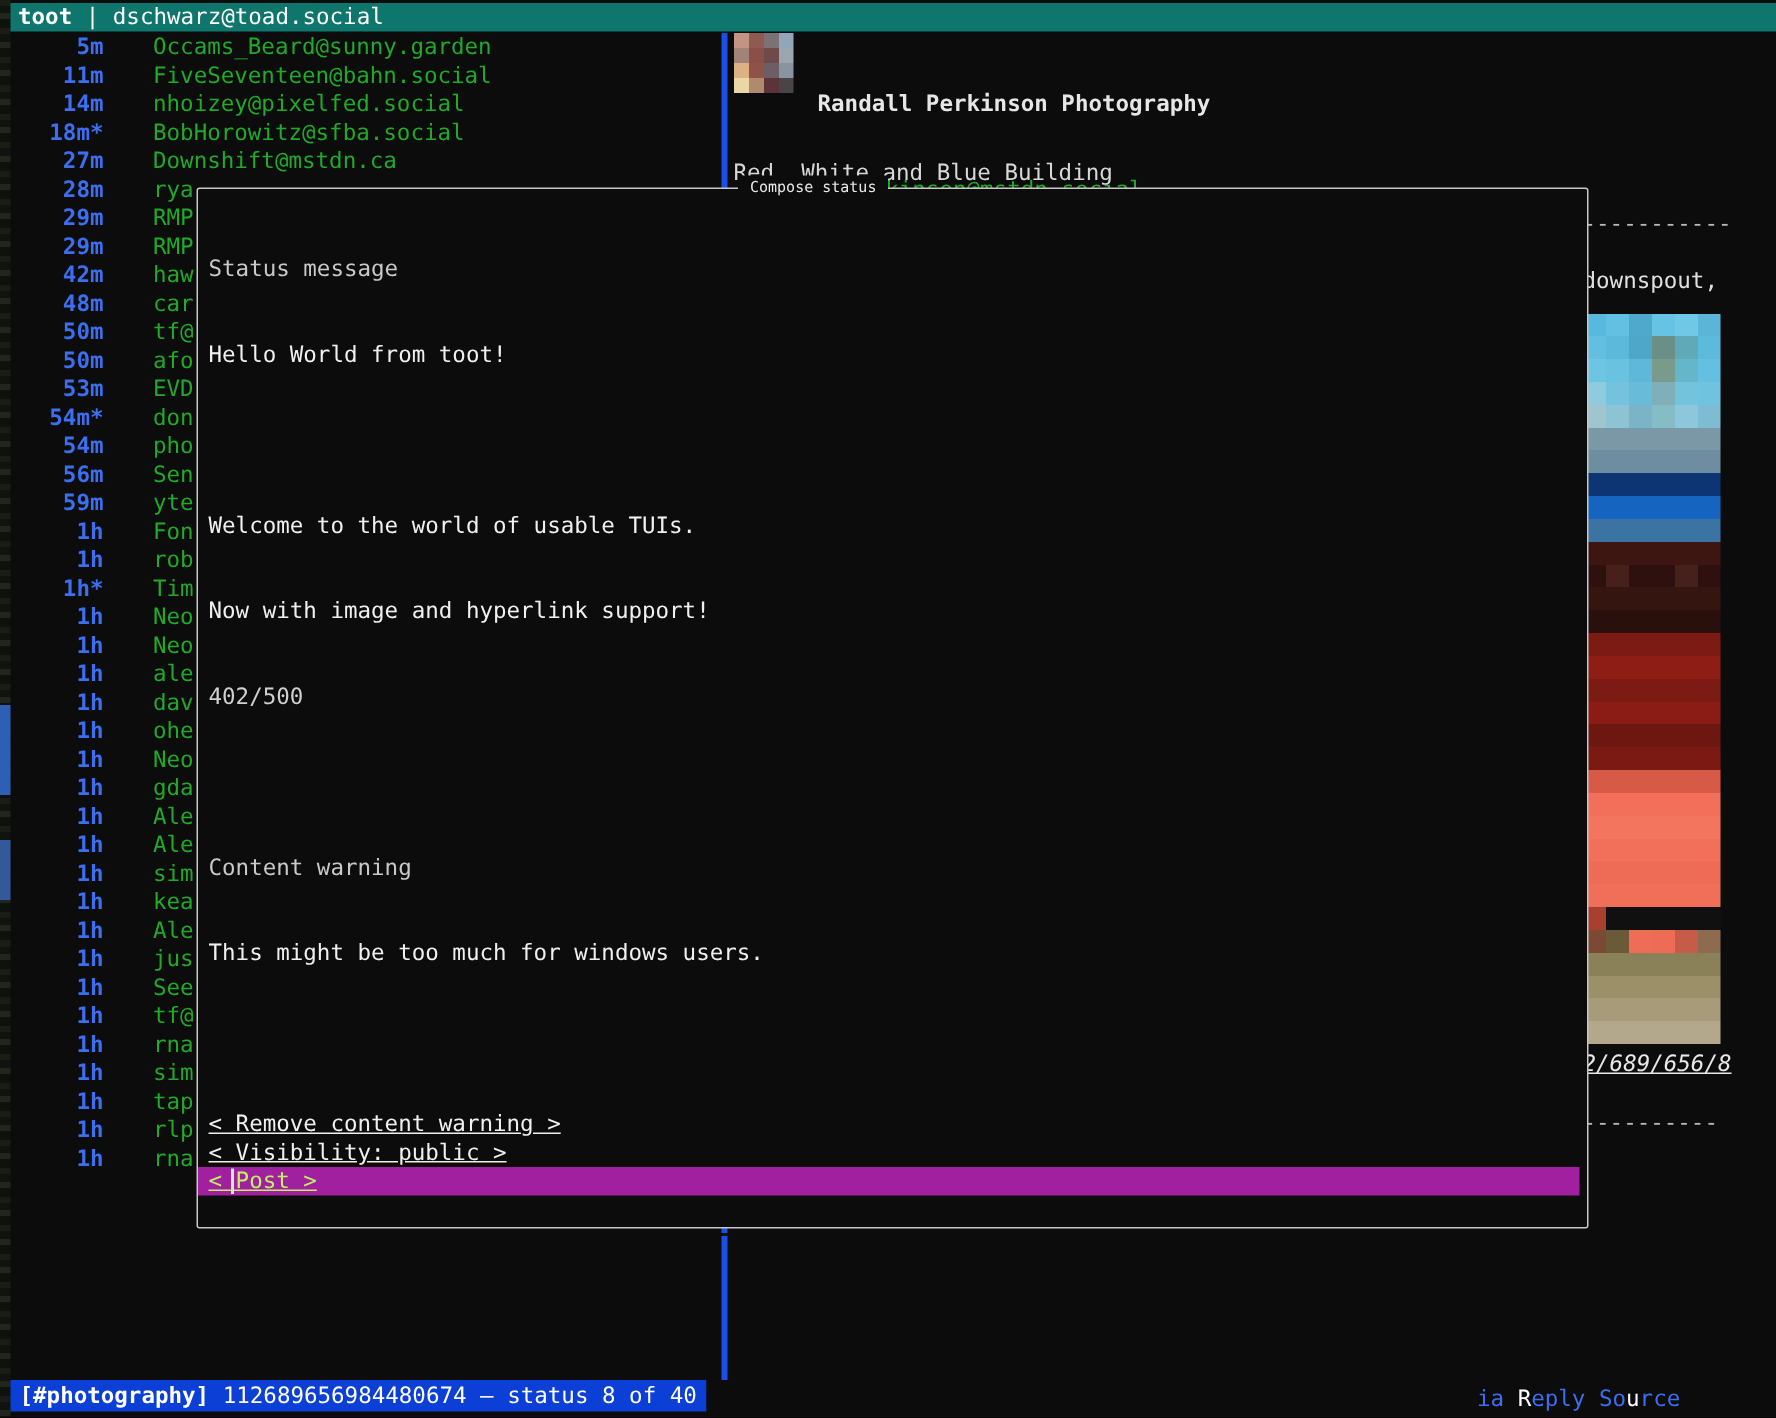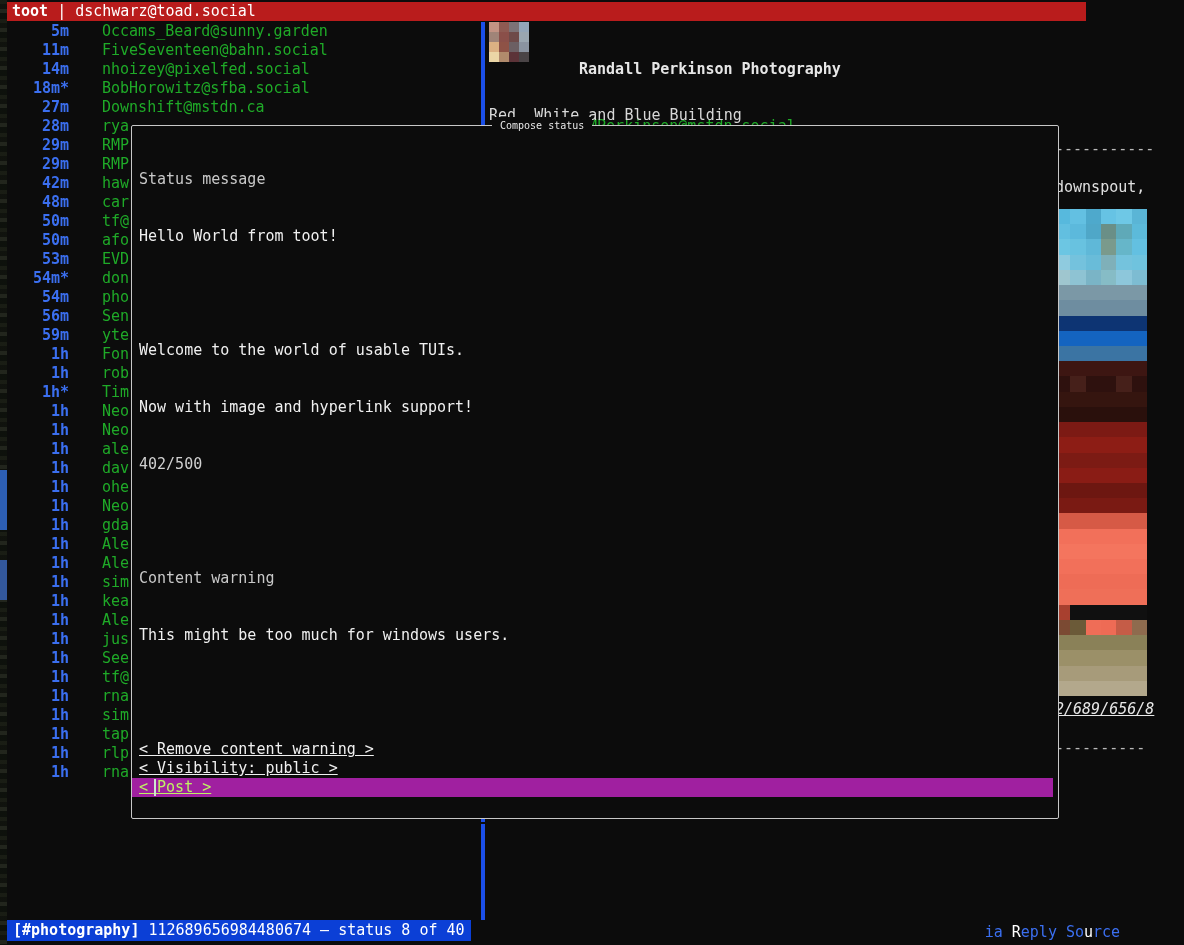--- a/index.html
+++ b/index.html
@@ -42,22 +42,22 @@
   .edge-scroll {
     position: absolute;
     left: 0; width: 7px;
     background: #2d5fb4;
   }
 
   
   .titlebar {
     position: absolute;
     left: 7px; top: 2px;
-    width: 1079px; height: 19px;
-    background: #b91c1c;
+    width: 1177px; height: 19px;
+    background: #0f766e;
     color: #ffffff;
     display: flex;
     align-items: center;
     white-space: pre;
     padding-left: 5px;
     box-sizing: border-box;
   }
   .titlebar .app { font-weight: bold; }
   .titlebar .sep { color: #ffffff; }
   .titlebar .acct { }
@@ -100,21 +100,20 @@
   .detail {
     position: absolute;
     left: 489px; top: 22px;
     width: 695px;
     height: 800px;
   }
   .detail-head {
     display: flex;
     align-items: flex-start;
     height: 42px;
-    gap: 34px;
   }
   .avatar {
     width: 40px; height: 40px;
     flex: 0 0 auto;
     margin-right: 16px;
     image-rendering: pixelated;
     display: block;
   }
   .detail-names { line-height: 19px; white-space: pre; }
   .d-name { color: #e6e6e6; font-weight: bold; }

